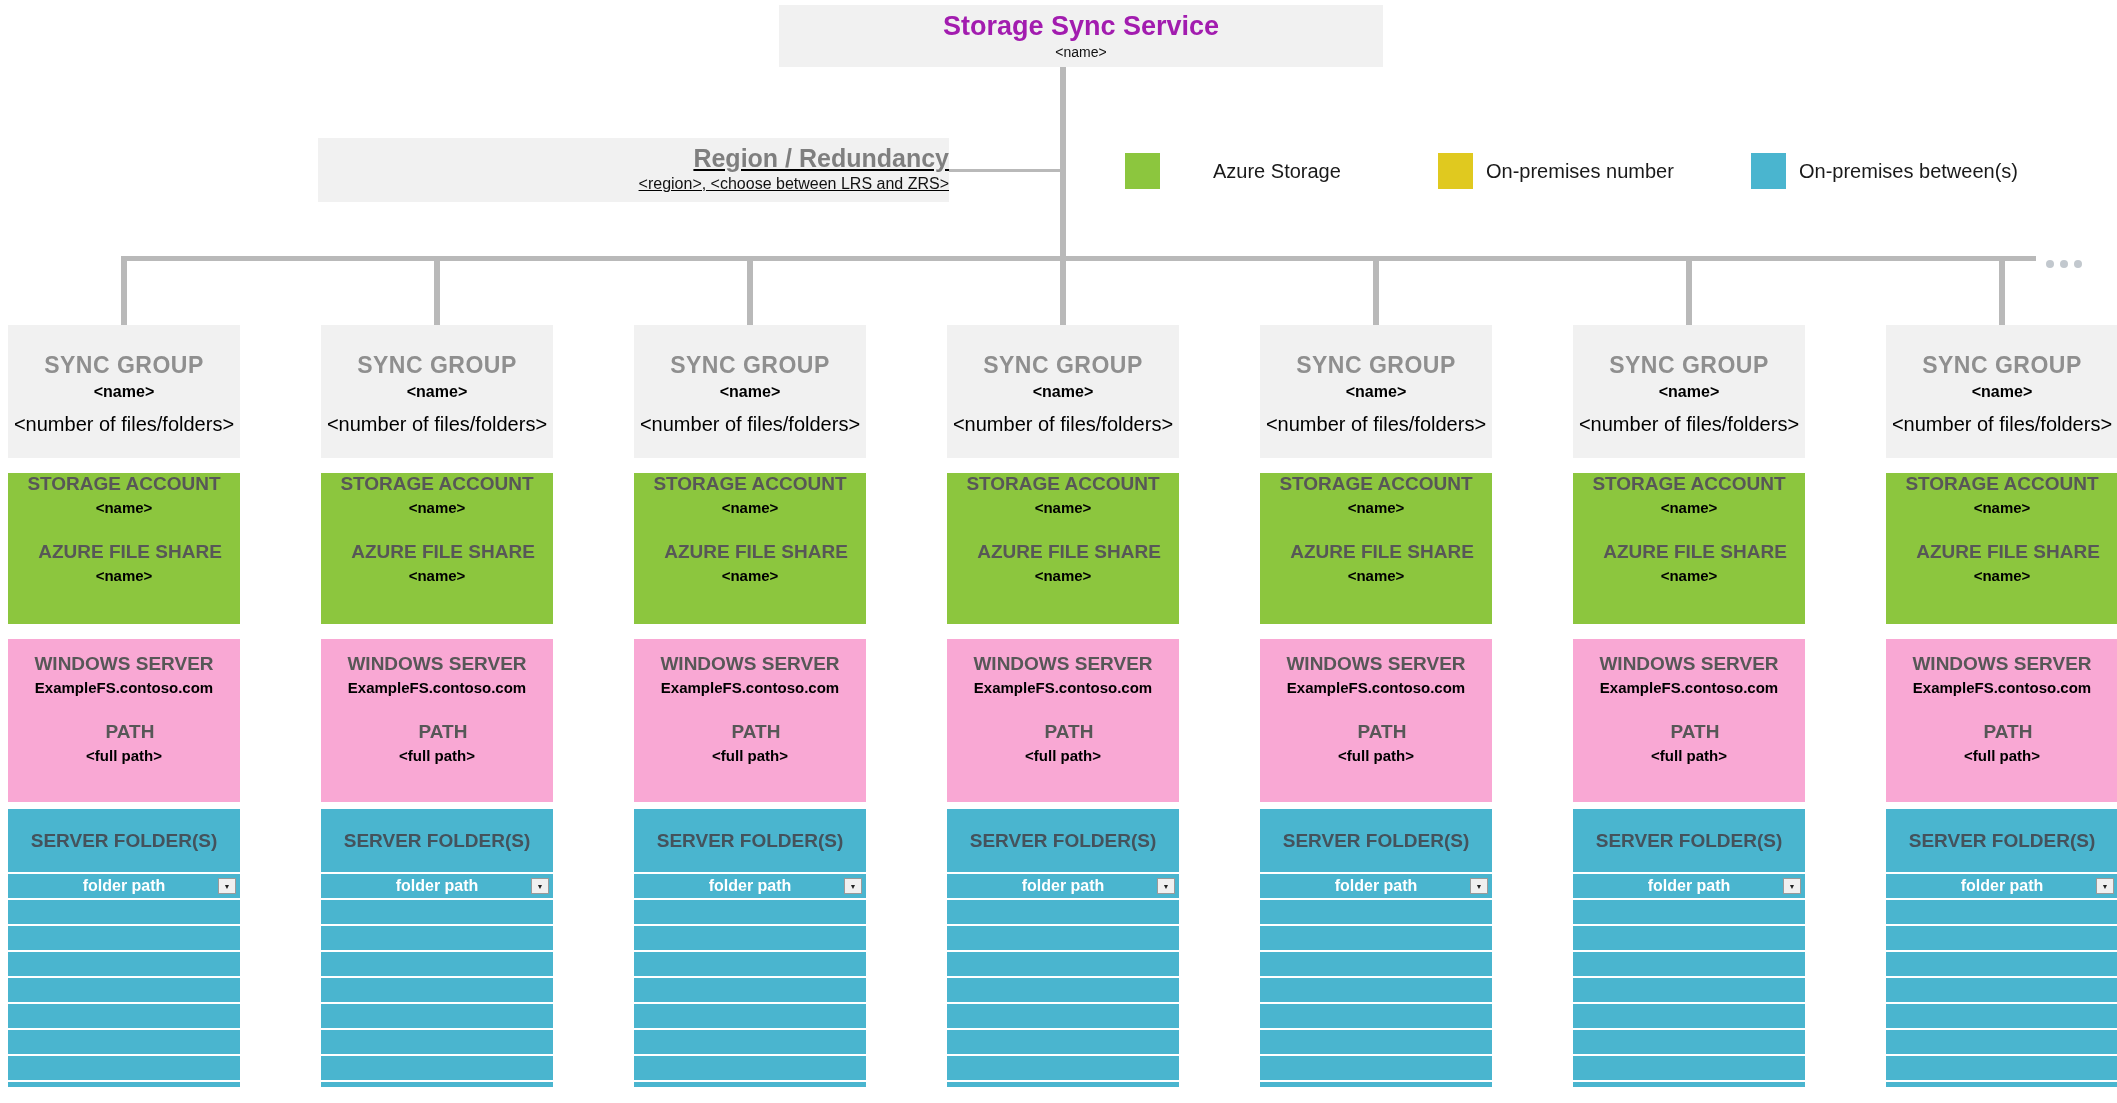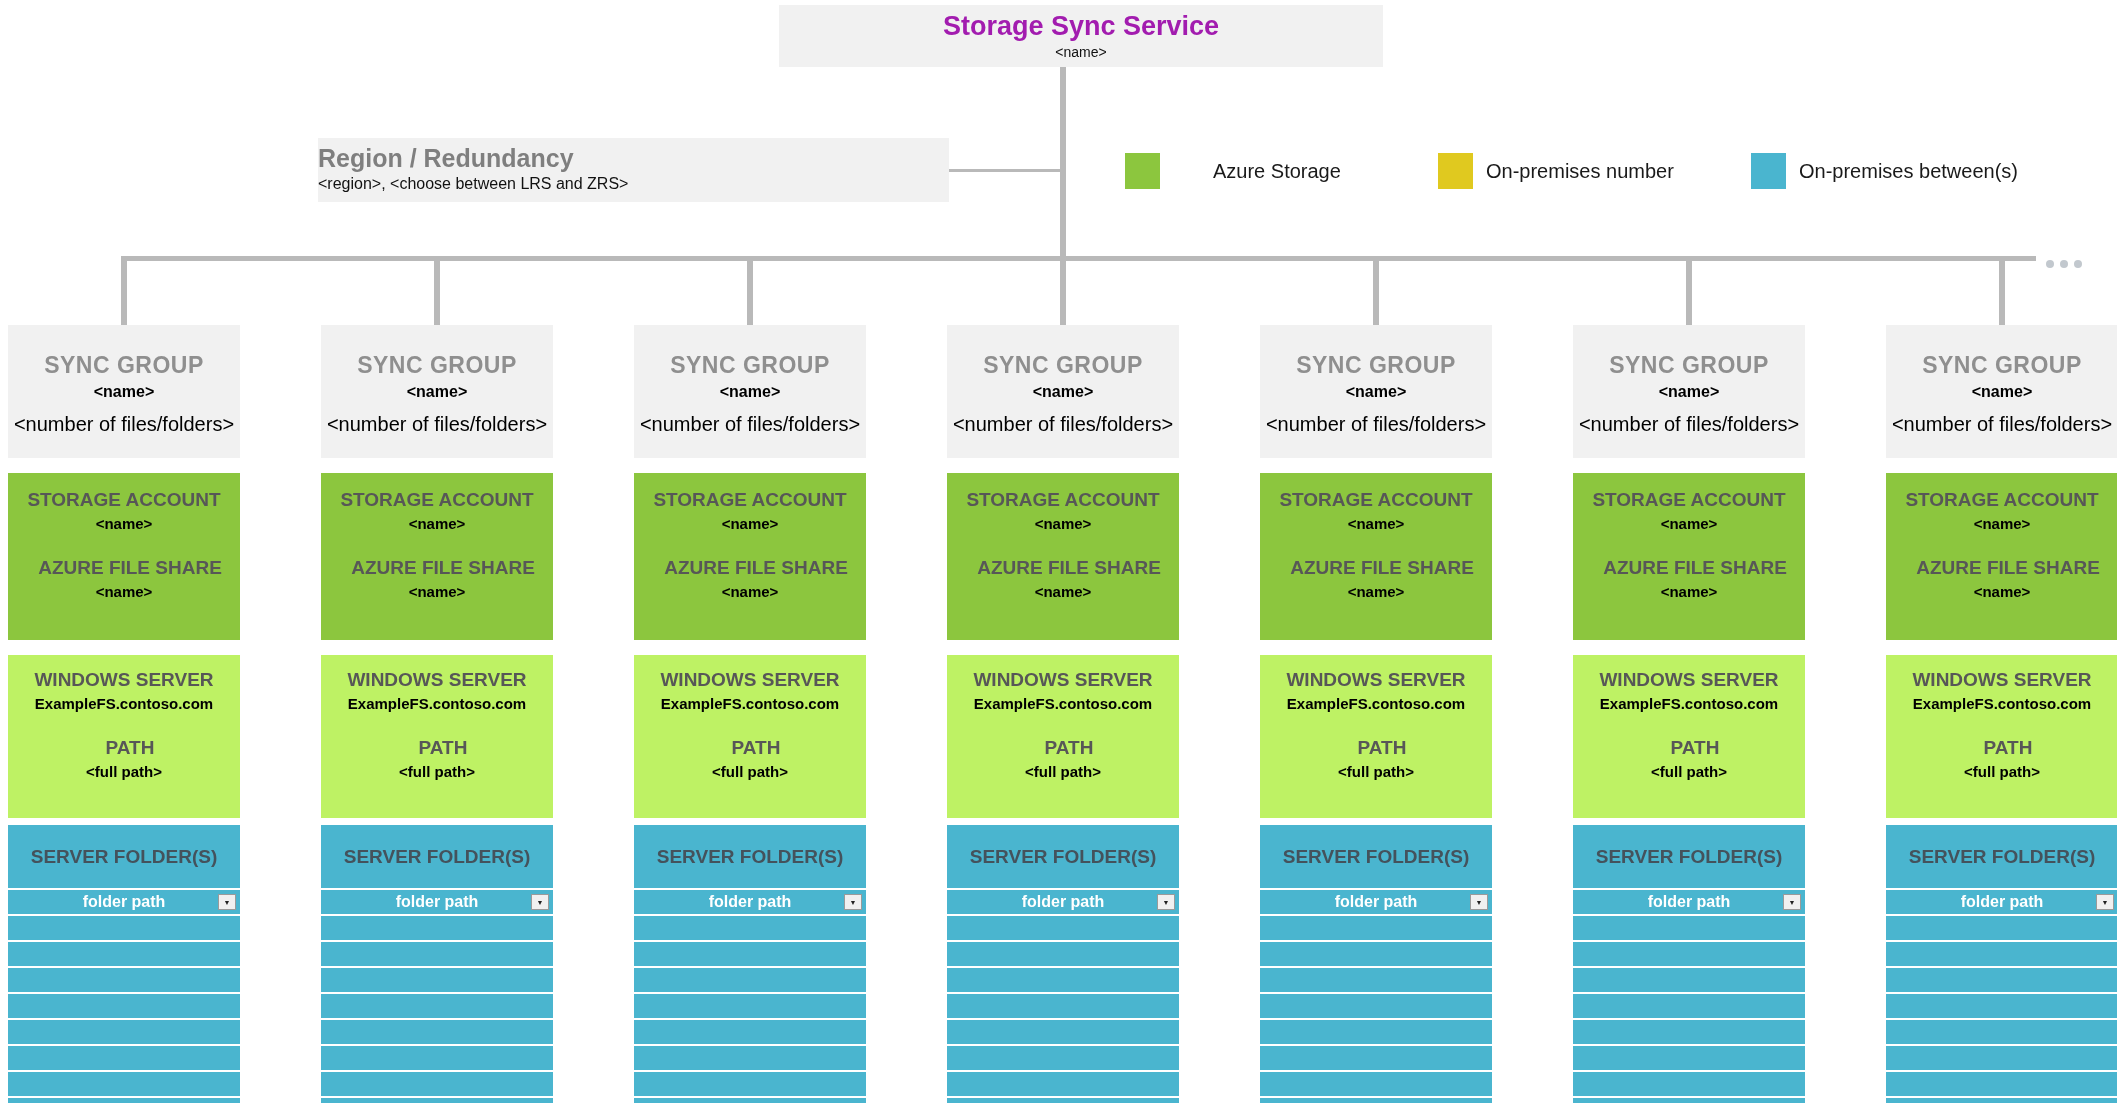--- a/index.html
+++ b/index.html
@@ -22,21 +22,21 @@
   .top-box {
     position:absolute; left:779px; top:5px; width:604px; height:62px;
     background:#f1f1f1; text-align:center;
   }
   .tb-title { padding-top:6px; font-size:27px; font-weight:bold; color:#a21caf; line-height:1.15; }
   .tb-name  { margin-top:2px; font-size:14px; color:#111; }
 
   
   .region-box {
     position:absolute; left:318px; top:138px; width:631px; height:64px;
-    background:#f1f1f1; text-align:left;
+    background:#f1f1f1; text-align:right;text-decoration:underline;
   }
   .rb-title { padding-top:6px; font-size:25px; font-weight:bold; color:#7f7f7f; line-height:1.15; }
   .rb-sub   { margin-top:2px; font-size:16px; color:#111; }
 
   
   .legend { position:absolute; left:0; top:0; }
   .legend-item { position:absolute; top:153px; display:flex; align-items:center; }
   .legend-item:nth-child(1) { left:1125px;gap:40px; }
   .legend-item:nth-child(2) { left:1438px; }
   .legend-item:nth-child(3) { left:1751px; }
@@ -52,22 +52,22 @@
   .box { text-align:center; }
 
   .box-sync { height:133px; background:#f1f1f1; margin-bottom:15px; position:relative; }
   .box-sync::before { 
     content:""; position:absolute; left:113px; top:-69px; width:6px; height:69px; background:#b9b9b9;
   }
   .sg-title { padding-top:27px; font-size:23px; font-weight:bold; color:#8f8f8f; letter-spacing:0.5px; }
   .sg-name  { margin-top:4px; font-size:16px; font-weight:bold; color:#000; }
   .sg-files { margin-top:12px; font-size:20px; color:#000; }
 
-  .box-storage { height:167px; background:#8cc63e; margin-bottom:15px; padding-top:16px; box-sizing:content-box; }
-  .box-server  { height:163px; background:#bef264; margin-bottom:7px;  padding-top:14px; box-sizing:content-box; }
+  .box-storage { height:167px; background:#8cc63e; margin-bottom:15px; box-sizing:content-box; }
+  .box-server  { height:163px; background:#f9a8d4; margin-bottom:7px;  padding-top:14px; box-sizing:content-box; }
   .box-storage, .box-server { height:151px; }
   .box-storage { height:151px; } .box-server { height:149px; }
 
   .bx-h { font-size:19px; font-weight:bold; color:#575757; }
   .bx-v { margin-top:4px; font-size:15px; font-weight:bold; color:#000; }
   .gap  { margin-top:25px;margin-left:12px; }
 
   .box-folders { height:278px; background:#4ab5cf; overflow:hidden; }
   .folders-h { padding-top:21px; height:42px; font-size:19px; font-weight:bold; color:#44525c; }
   .row { height:24px; border-top:2px solid #ffffff; position:relative; }

